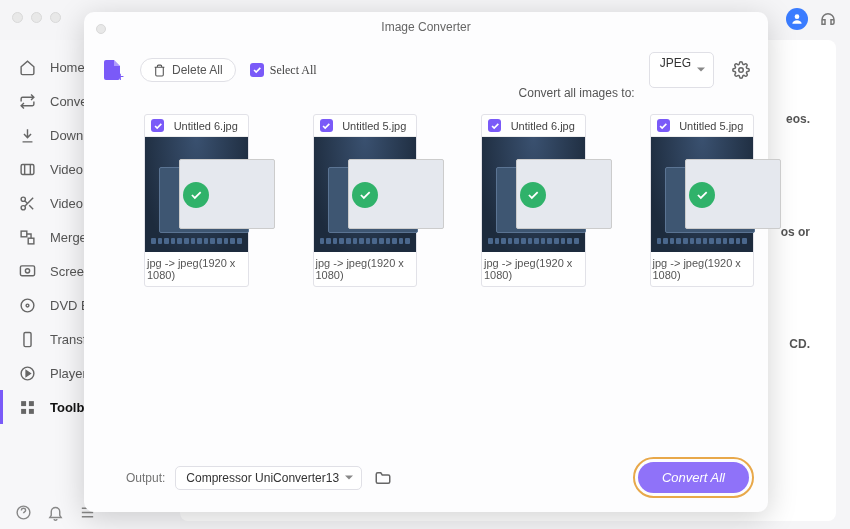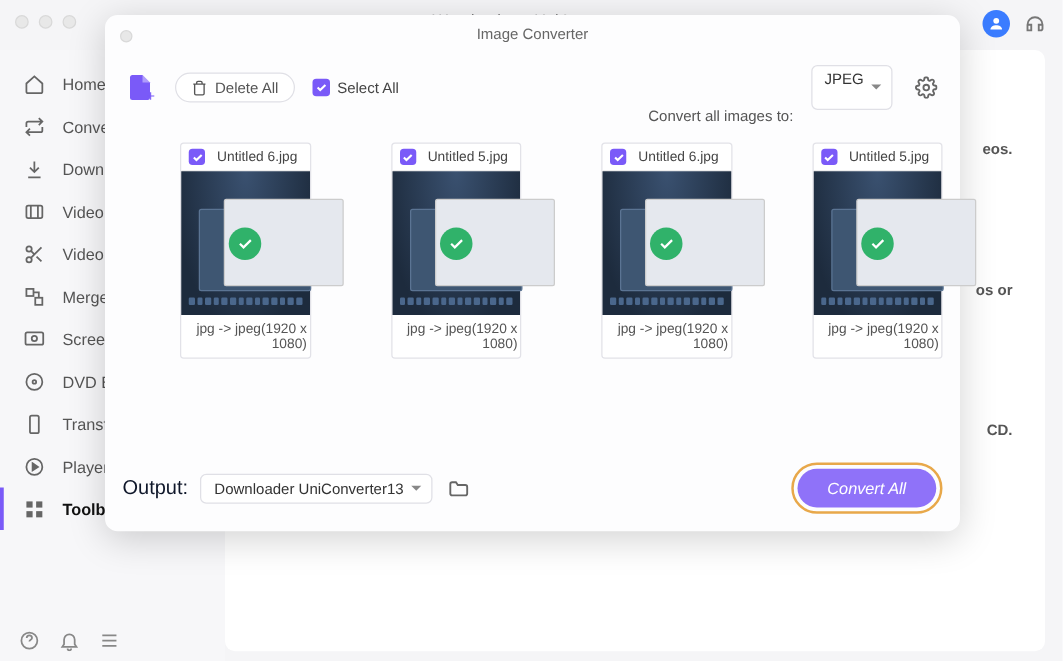--- a/index.html
+++ b/index.html
@@ -86,21 +86,21 @@
     .bg1 { top: 72px; }
     .bg2 { top: 185px; }
     .bg3 { top: 297px; }
 
     
     .modal {
       position: absolute;
       top: 12px;
       left: 84px;
       width: 684px;
-      height: 413px;
+      height: 500px;
       background: #fdfdfe;
       border-radius: 10px;
       box-shadow: 0 6px 30px rgba(0,0,0,.18);
       display: flex;
       flex-direction: column;
     }
     .modal-title {
       text-align: center;
       padding: 8px 0 2px;
       color: #666;
@@ -121,21 +121,21 @@
       display: flex; align-items: center; justify-content:center;
       width: 28px; height: 28px;
     }
     .del-btn {
       display: flex; align-items: center; gap: 6px;
       border: 1px solid #e0e0e6; border-radius: 14px;
       padding: 4px 12px;
       font-size: 12px; color: #555;
       background: #fff;
     }
-    .select-all { display:flex; align-items:center; gap: 6px; font-size: 12px; color: #444;}
+    .select-all { display:flex; align-items:center; gap: 6px; font-size: 12px; color: #444; font-family: Liberation Serif, serif;}
     .chk { width: 14px; height: 14px; border-radius: 3px; background: #7a5af8; display:flex; align-items:center; justify-content:center; color:#fff; }
     .chk svg { width: 10px; height: 10px; }
     .spacer { flex: 1; }
     .convert-to { font-size: 12px; color: #555; margin-top: 46px; }
     .dropdown {
       border: 1px solid #e0e0e6; border-radius: 5px; padding: 3px 22px 17px 10px;
       font-size: 12px; color: #333; background:#fff; position: relative;
     }
     .dropdown::after {
       content: ''; position: absolute; right: 8px; top: 50%; transform: translateY(-30%);
@@ -164,29 +164,29 @@
       position:absolute; left: 34px; top: 22px; width: 96px; height: 70px; background: #e5e8ee; border: 1px solid #ccc; border-radius: 2px;
     }
     .thumb .dock {
       position:absolute; left:6px; right:6px; bottom:3px; height:16px; display:flex; gap:2px; align-items:center;
     }
     .thumb .dock span { width:6px; height:6px; background:#4a678c; border-radius:1px; }
     .thumb .check {
       width: 26px; height: 26px; border-radius: 50%; background: #30b26a;
       display:flex; align-items:center; justify-content:center; color:#fff; z-index: 3; position:relative;
     }
-    .card-footer { text-align:right; padding: 5px 2px; font-size: 11px; color: #555; }
+    .card-footer { text-align:left; padding: 5px 2px; font-size: 11px; color: #555; }
 
     .modal-footer {
       margin-top: auto;
       display:flex; align-items:center;
       padding: 10px 14px 14px;
       gap: 10px;
     }
-    .out-label { font-size: 16px; color:#0f172a; }
+    .out-label { font-size: 12px; color:#737373;margin-left:28px; }
     .out-path { border: 1px solid #e0e0e6; border-radius: 5px; padding: 4px 22px 4px 10px; font-size: 12px; color:#333; background:#fff; position:relative;}
     .out-path::after { content:''; position:absolute; right:8px; top:50%; transform:translateY(-30%); border:4px solid transparent; border-top-color:#888;}
     .folder-btn { width: 22px; height: 22px; color:#666; display:flex; align-items:center; justify-content:center;}
     .convert-all-wrap {
       margin-left: auto;
       border: 2px solid #e8a84a; border-radius: 22px; padding: 3px;
     }
     .convert-all {
       background: #8f72f9; color: #fff; border:none; border-radius: 18px;
       padding: 8px 24px; font-size: 13px; cursor:pointer;font-style:italic;
@@ -529,21 +529,21 @@
             </svg>
           </div>
       </div>
       <div class="card-footer">jpg -&gt; jpeg(1920 x 1080)</div>
     </div>
   </div>
 
   <div class="modal-footer">
     <span class="out-label">Output:</span>
     <div class="out-path">
-      <span>Downloader UniConverter13</span>
+      <span>Compressor UniConverter13</span>
     </div>
     <div class="folder-btn">
       <svg viewBox="0 0 24 24" width="18" height="18" fill="none" stroke="currentColor" stroke-width="2">
           <path d="M3 7a2 2 0 012-2h4l2 3h8a2 2 0 012 2v7a2 2 0 01-2 2H5a2 2 0 01-2-2z"></path>
         </svg>
     </div>
     <div class="convert-all-wrap">
       <button class="convert-all">
         <span>Convert All</span>
       </button>

